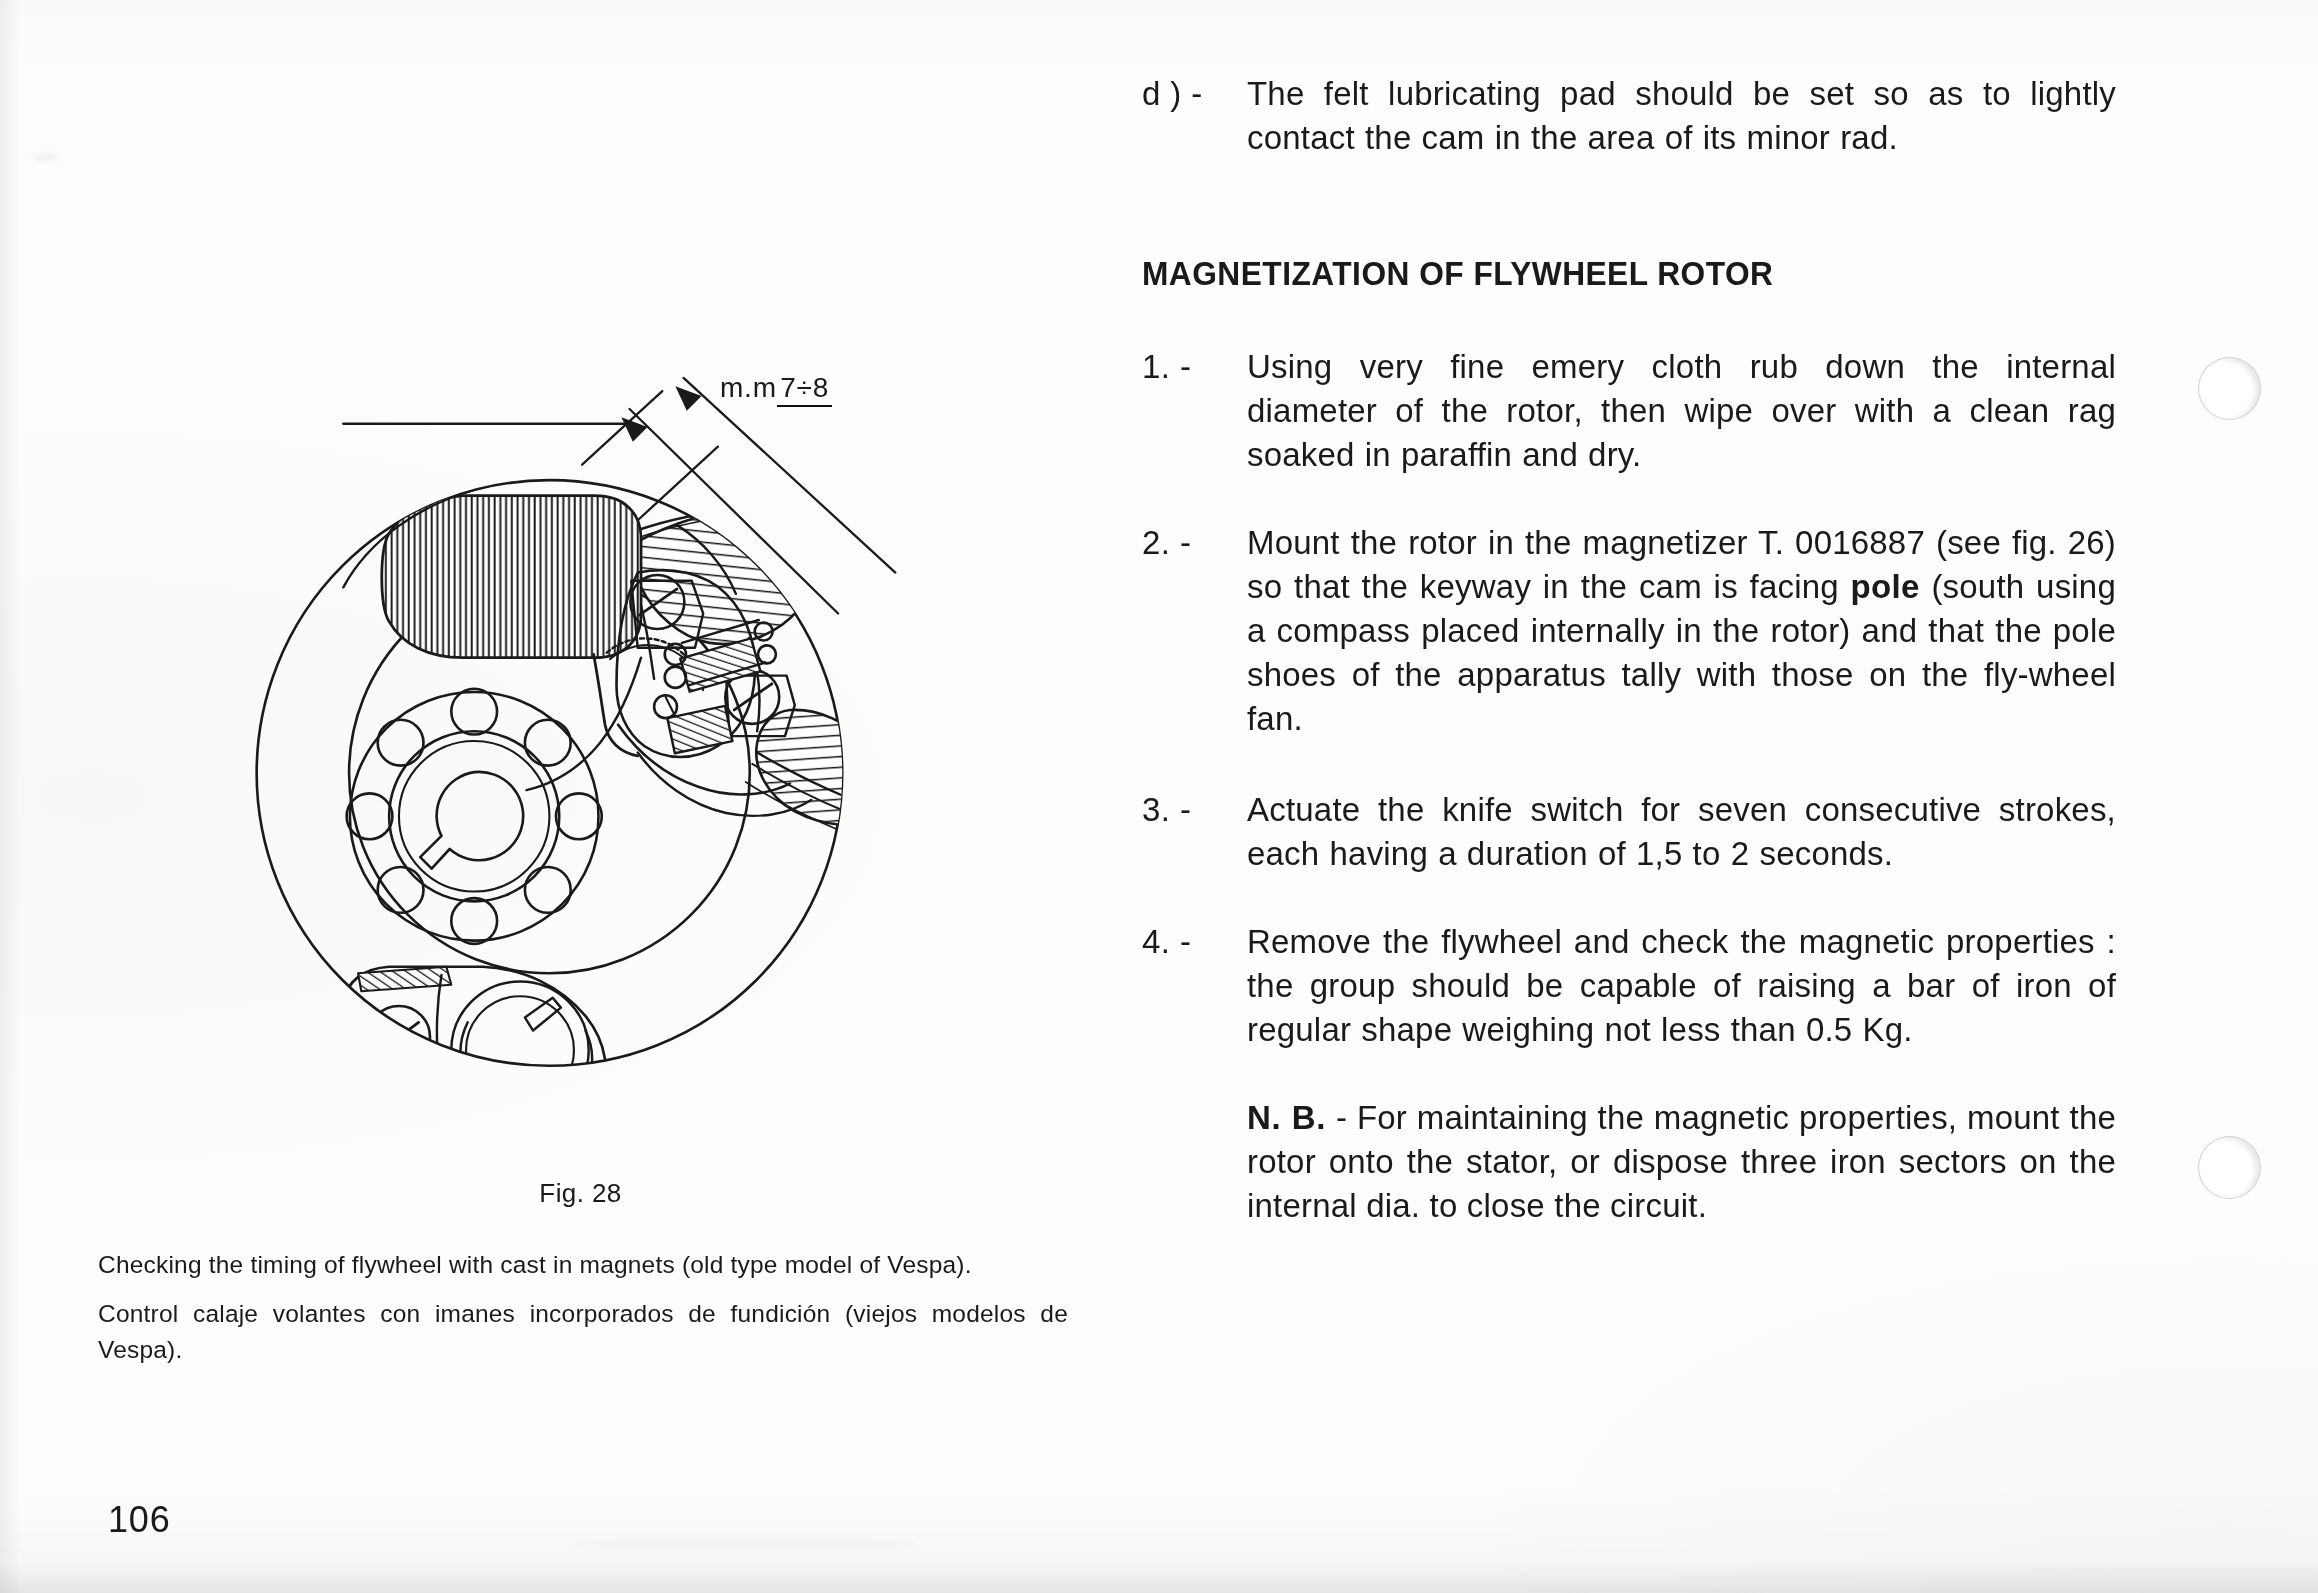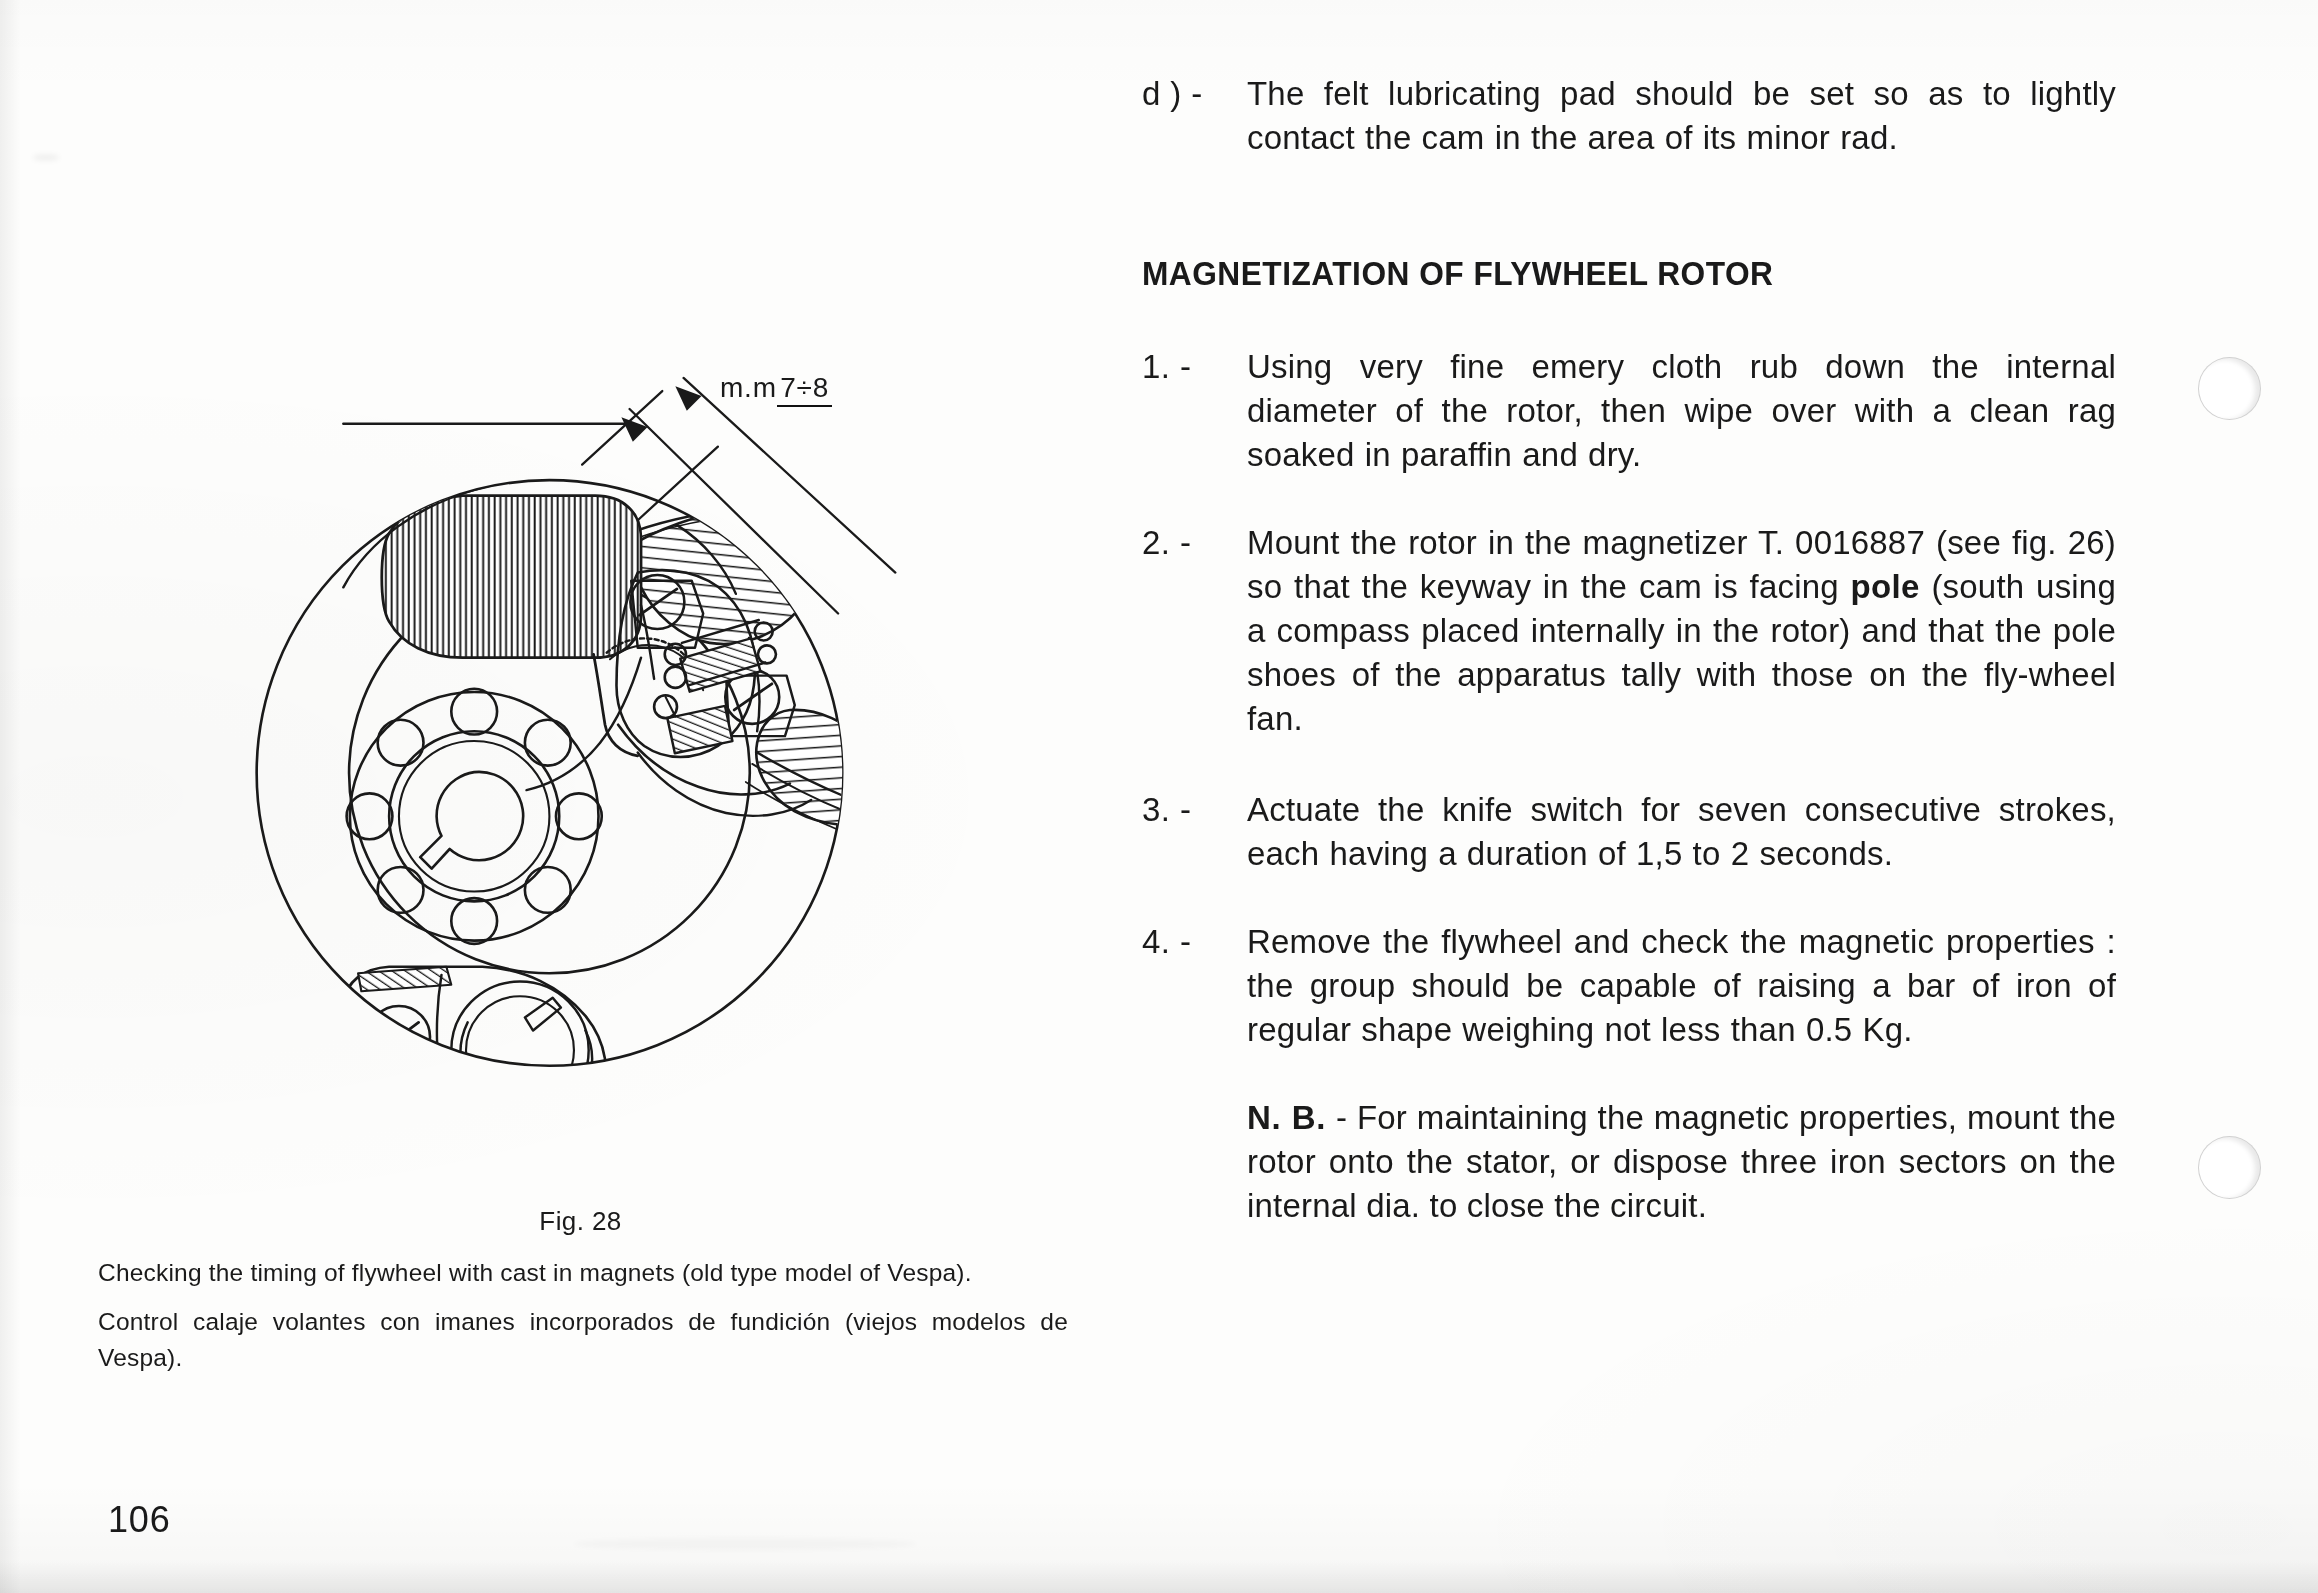--- a/index.html
+++ b/index.html
@@ -140,37 +140,37 @@
     white-space: nowrap;
   }
   #dimension-label .dim-value {
     border-bottom: 2.5px solid #111;
     padding: 0 3.3px 1.6px 3.3px;
   }
 
   #fig-number {
     position: absolute;
     left: 0;
-    top: 879px;
+    top: 851px;
     width: 965px;
     text-align: center;
     font-size: 26px;
     letter-spacing: 0.4px;
   }
   #caption-block {
     position: absolute;
     left: 0;
     top: 916px;
     width: 970px;
     font-size: 24.5px;
     line-height: 36px;
     letter-spacing: 0.2px;
   }
   #caption-block p {
-    margin: 12px 0 13px 0;
+    margin: 4px 0 13px 0;
     text-align: justify;
     text-align-last: left;
   }
 
   #page-number {
     position: absolute;
     left: 108px;
     top: 1499px;
     font-size: 36px;
     letter-spacing: 0.8px;

